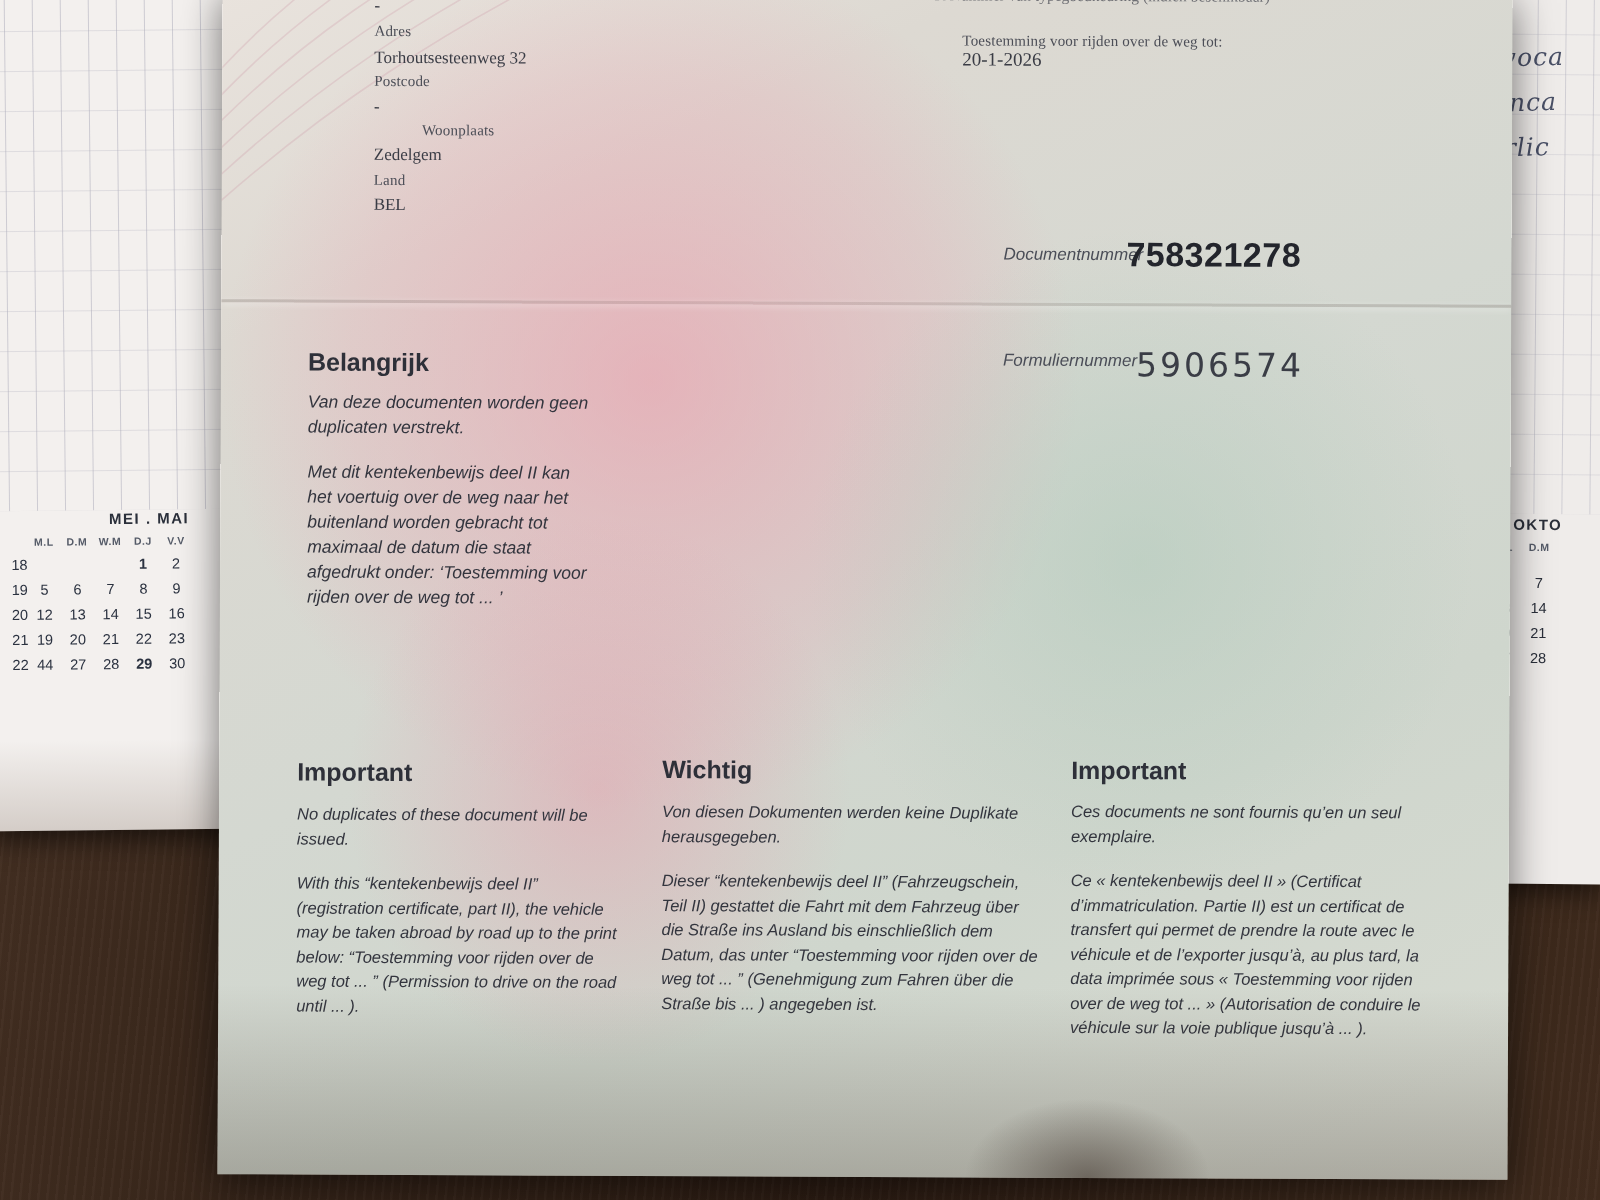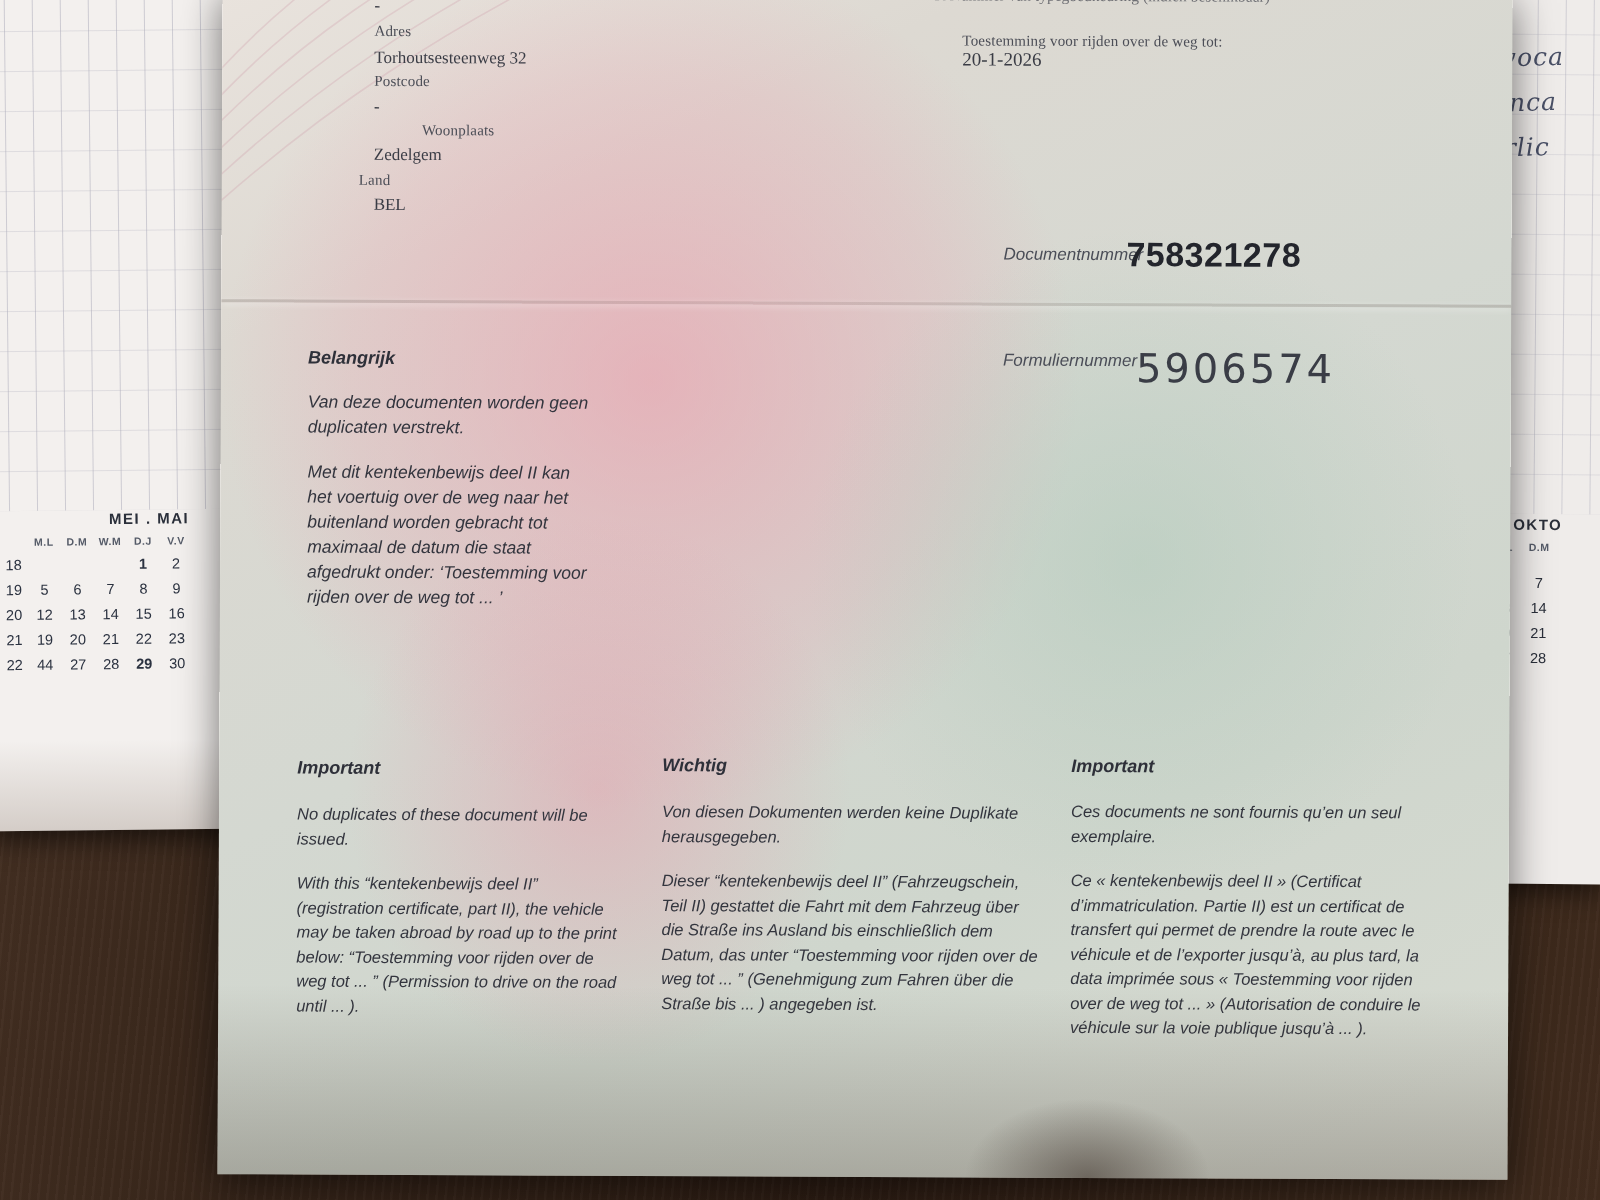--- a/index.html
+++ b/index.html
@@ -84,21 +84,21 @@
     text-align: center;
     display: inline-block;
   }
   .cal-row {
     display: flex;
     font-size: 14.5px;
     margin-top: 9px;
     padding-left: 10px;
     color: #2b3240;
   }
-  .cal-row .wk { color: #2b3240; }
+  .cal-row .wk { color: #2b3240; text-align: right; }
   .cal-row .hl { font-weight: bold; }
   .cal-left-shade {
     position: absolute;
     left: 0; right: 0; bottom: 0; height: 90px;
     background: linear-gradient(to bottom, rgba(255,255,255,0), rgba(120,100,85,.25));
   }
 
   
   .calendar-right {
     position: absolute;
@@ -310,30 +310,29 @@
     position: absolute;
     font-family: Liberation Sans, sans-serif;
     font-weight: bold;
     font-size: 34px;
     letter-spacing: .5px;
     color: #23252c;
   }
   .form-number {
     position: absolute;
     font-family: "DejaVu Sans", sans-serif;
-    font-size: 40px;
+    font-size: 33px;
     letter-spacing: 3px;
     color: #3a3d46;
   }
   .block-title {
     position: absolute;
     font-family: "Liberation Sans", sans-serif;
     font-weight: bold;
-    font-style: italic;
-    font-size: 18px;
+    font-size: 25px;
     color: #2e3039;
   }
   .block-text {
     position: absolute;
     font-family: "Liberation Sans", sans-serif;
     font-style: italic;
     font-size: 17.5px;
     line-height: 25px;
     color: #33353e;
   }
@@ -467,21 +466,21 @@
 
       <div class="top-k" style="left:712px; top:-6px;">K   Nummer van typegoedkeuring (indien beschikbaar)</div>
 
       <div class="fld-value" style="left:152px; top:6px;">-</div>
       <div class="fld-label" style="left:152px; top:33px;">Adres</div>
       <div class="fld-value" style="left:152px; top:58px;">Torhoutsesteenweg 32</div>
       <div class="fld-label" style="left:152px; top:83px;">Postcode</div>
       <div class="fld-value" style="left:152px; top:107px;">-</div>
       <div class="fld-label" style="left:152px; top:132px;margin-left:48px;">Woonplaats</div>
       <div class="fld-value" style="left:152px; top:155px;text-align:center;">Zedelgem</div>
-      <div class="fld-label" style="left:137px; top:182px;">Land</div>
+      <div class="fld-label" style="left:152px; top:182px;">Land</div>
       <div class="fld-value" style="left:152px; top:205px;">BEL</div>
 
       <div class="fld-label" style="left:740px; top:40px;">Toestemming voor rijden over de weg tot:</div>
       <div class="fld-value" style="left:740px; top:56px; font-size:19px;text-align:center;">20-1-2026</div>
 
       <div class="label-right" style="left:750px; top:252px;">Documentnummer</div>
       <div class="big-number" style="left:905px; top:242px;">758321278</div>
 
       <div class="label-right" style="left:750px; top:358px;">Formuliernummer</div>
       <div class="form-number" style="left:915px; top:352px;">5906574</div>

